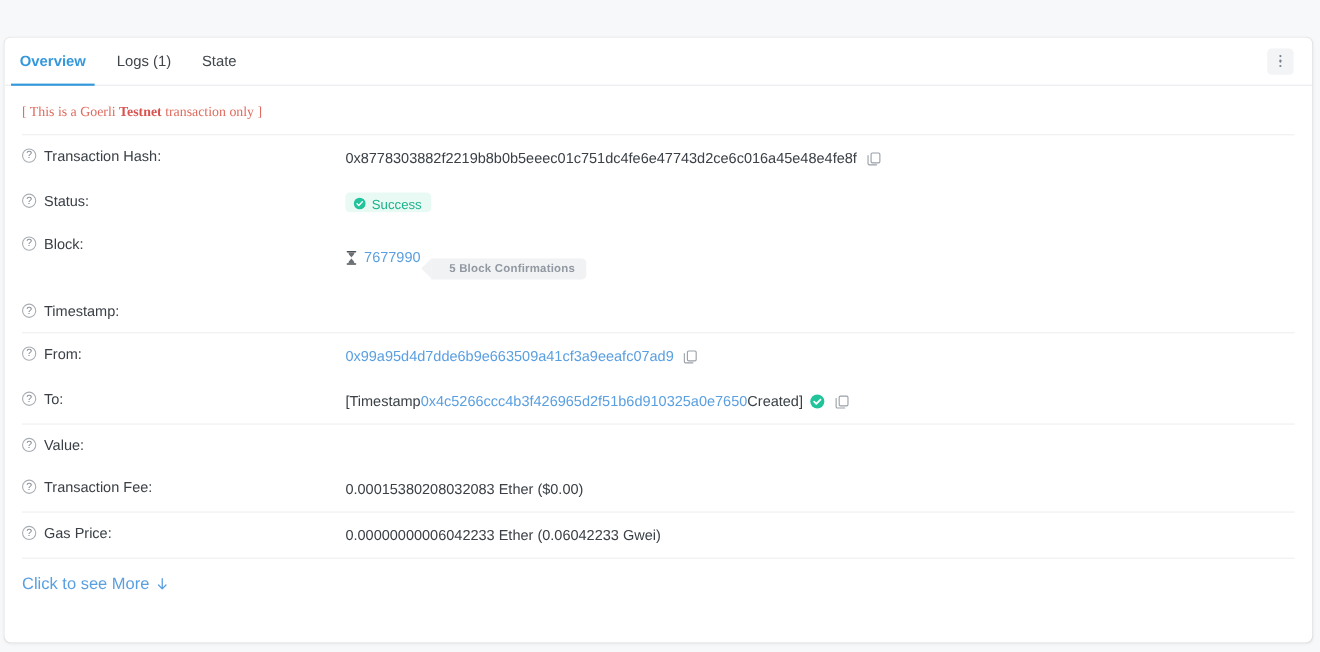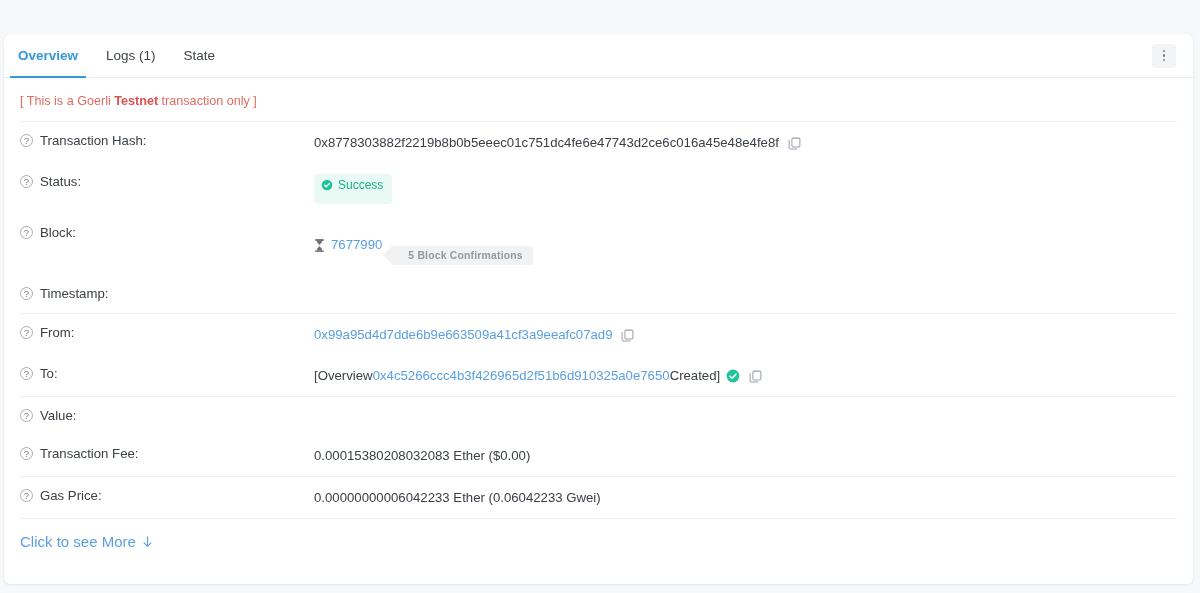--- a/index.html
+++ b/index.html
@@ -90,20 +90,21 @@
   .kebab .dots { display:flex; flex-direction: column; gap:2px; align-items:center; }
   .kebab .dots i { width: 2.5px; height: 2.5px; border-radius: 50%; background: #7a8089; display:block; }
 
   
   .card-body { padding: 0; }
 
   .testnet-note {
     padding: 16px 16px 13px 16px;
     font-size: 12.6px;
     color: #e06b5f;
+    font-family: Liberation Serif, serif;
   }
   .testnet-note b { font-weight: 700; color: #d9534f; }
 
   .divider { height: 1px; background: #edeff1; margin: 0 16px; }
 
   .rows { padding: 0; }
   .row {
     display: flex;
     align-items: flex-start;
     padding: 10px 16px;
@@ -148,27 +149,27 @@
   .copy-icon {
     display: inline-flex;
     margin-left: 9px;
     cursor: pointer;
     vertical-align: middle;
   }
 
   
   .badge-success {
     display: inline-flex;
-    align-items: center;
+    align-items: flex-start;
     gap: 5px;
     background: #e9f9f4;
     color: #18b28a;
     border-radius: 4px;
     font-size: 12px;
-    padding: 4px 9px 12px 7px;
+    padding: 4px 9px 0 7px;
     line-height: 14px;
   }
 
   
   .hourglass { margin-right: 6px; display:inline-flex; }
   .confirm-chip {
     position: relative;
     display: inline-flex;
     align-items: center;
     background: #f1f2f4;
@@ -351,21 +352,21 @@
             </span>
           </div>
         </div>
 
         <div class="row">
           <div class="row-label">
             <span class="qmark">?</span>
             <span>To:</span>
           </div>
           <div class="row-value">
-            <span>[Overview </span>
+            <span>[Timestamp </span>
               <a class="link nowrap">0x4c5266ccc4b3f426965d2f51b6d910325a0e7650</a>
               <span> Created]</span>
             <span class="green-check">
               <svg width="14" height="14" viewBox="0 0 14 14">
                 <circle cx="7" cy="7" r="6.4" fill="#21c39b"></circle>
                 <path d="M4.1 7.2l2 2 3.8-4" stroke="#ffffff" stroke-width="1.6" fill="none" stroke-linecap="round" stroke-linejoin="round"></path>
               </svg>
             </span>
             <span class="copy-icon">
               <svg width="13" height="13" viewBox="0 0 14 14" fill="none">

